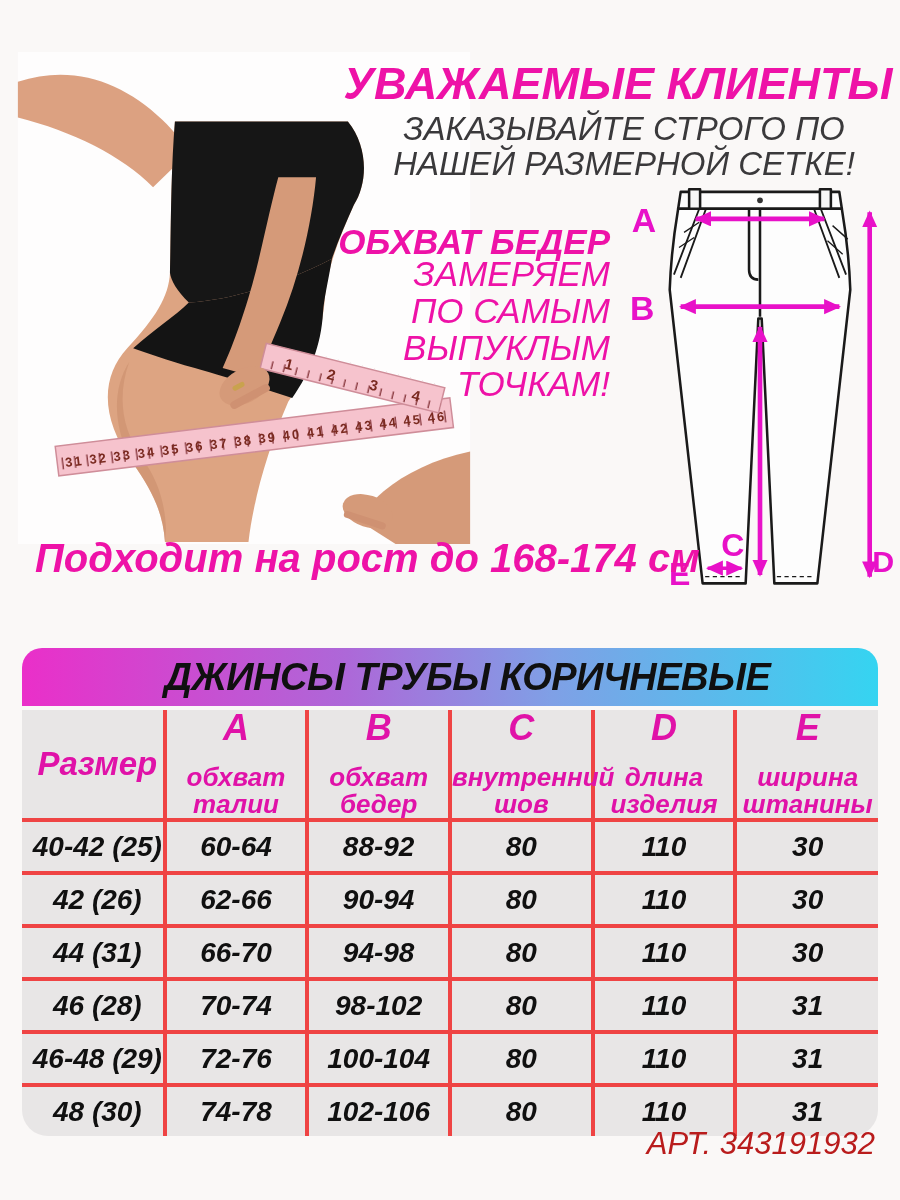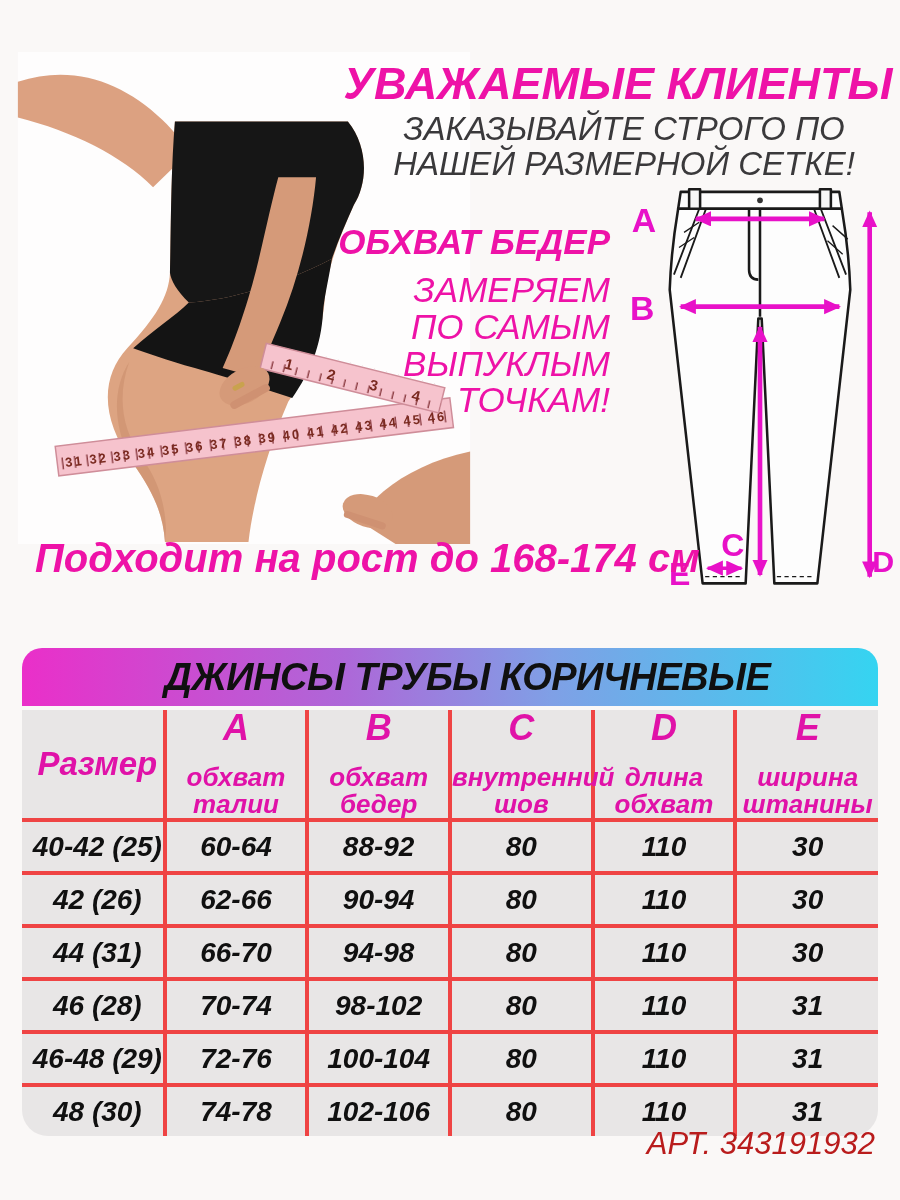--- a/index.html
+++ b/index.html
@@ -6,21 +6,21 @@
   .canvas{position:relative;width:900px;height:1200px;background:#faf8f7;overflow:hidden;
           font-family:"Liberation Sans",sans-serif;}
   .photo{position:absolute;left:15px;top:52px;width:458px;height:492px;}
   .photo svg{display:block;width:100%;height:100%;}
   .main-title{position:absolute;left:340px;top:58px;width:556px;text-align:center;
           font-size:45px;font-weight:bold;font-style:italic;color:#ee12a7;white-space:nowrap;}
   .subtitle{position:absolute;left:352px;top:112px;width:544px;text-align:center;
           font-size:33px;font-style:italic;color:#3a393b;line-height:1.06;}
   .measure-heading{position:absolute;right:290px;top:222px;font-size:35px;font-weight:bold;
           font-style:italic;color:#ee12a7;white-space:nowrap;}
-  .measure-lines{position:absolute;right:290px;top:272px;text-align:right;font-size:35px;
+  .measure-lines{position:absolute;right:290px;top:256px;text-align:right;font-size:35px;
           font-style:italic;color:#ee12a7;line-height:1.05;}
   .pants{position:absolute;left:625px;top:180px;width:270px;height:422px;}
   .pants svg{display:block;width:100%;height:100%;}
   .height-note{position:absolute;left:35px;top:536px;width:640px;text-align:center;
           font-size:40px;font-weight:bold;font-style:italic;color:#ee12a7;white-space:nowrap;}
   .table-wrap{position:absolute;left:22px;top:648px;width:856px;}
   .table-title{height:58px;border-radius:20px 20px 0 0;
           background:linear-gradient(90deg,#ea2fc9 0%,#ad68d8 38%,#7fa0e6 62%,#35d4f1 100%);
           display:flex;align-items:center;justify-content:center;
           font-size:38px;font-weight:bold;font-style:italic;color:#101010;letter-spacing:-0.5px;padding-left:35px;}
@@ -166,21 +166,21 @@
               <th>
                 <div class="col-letter">B</div>
                 <div class="col-label">обхват бедер</div>
               </th>
               <th>
                 <div class="col-letter">C</div>
                 <div class="col-label">внутренний шов</div>
               </th>
               <th>
                 <div class="col-letter">D</div>
-                <div class="col-label">длина обхват</div>
+                <div class="col-label">длина изделия</div>
               </th>
               <th>
                 <div class="col-letter">E</div>
                 <div class="col-label">ширина штанины</div>
               </th>
             </tr>
           </thead>
         <tbody id="size-body">
             <tr>
               <td>40-42 (25)</td>

